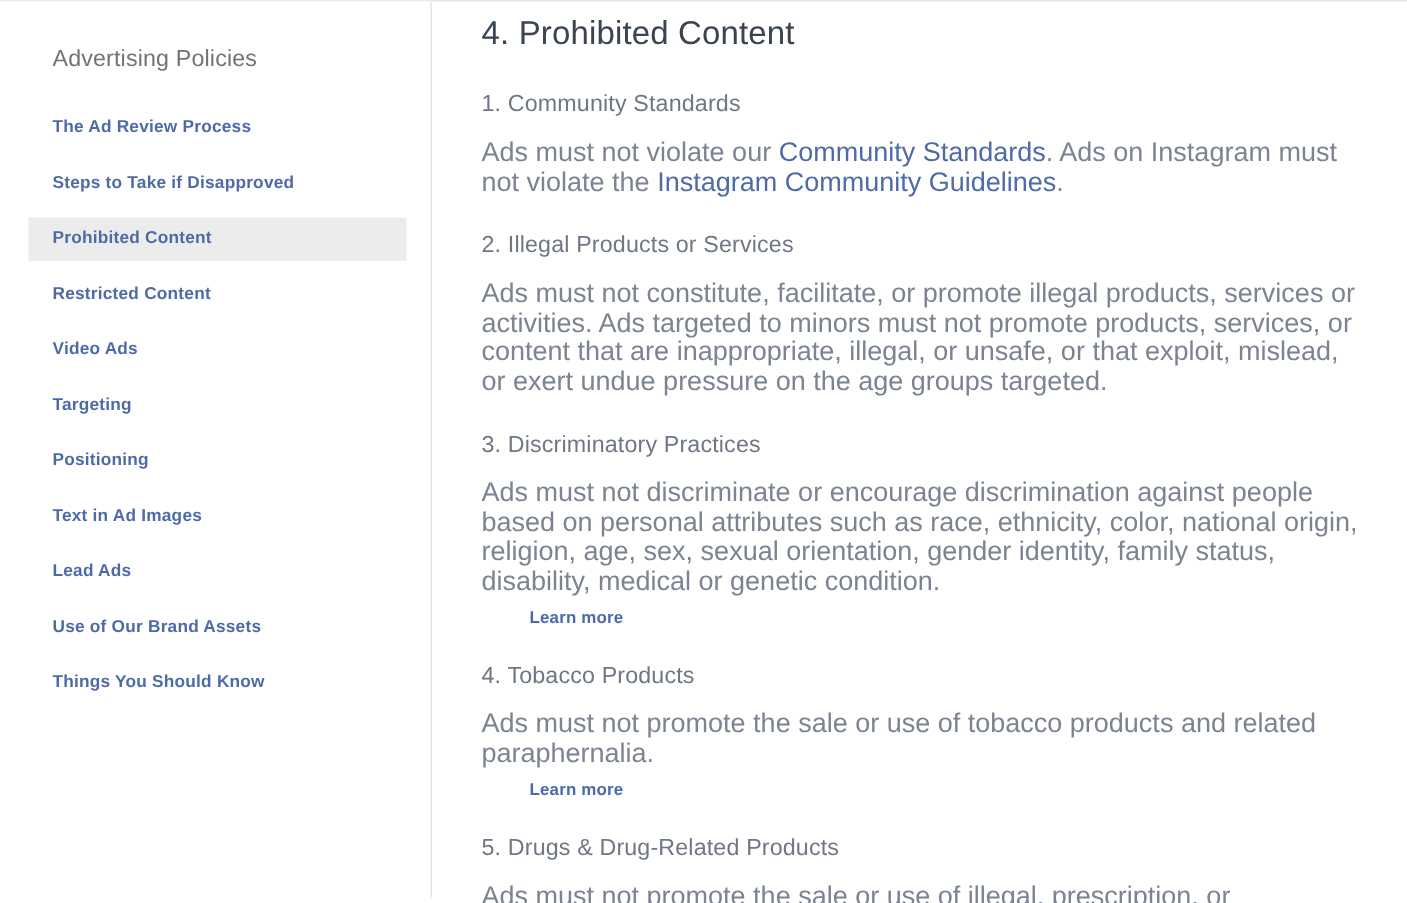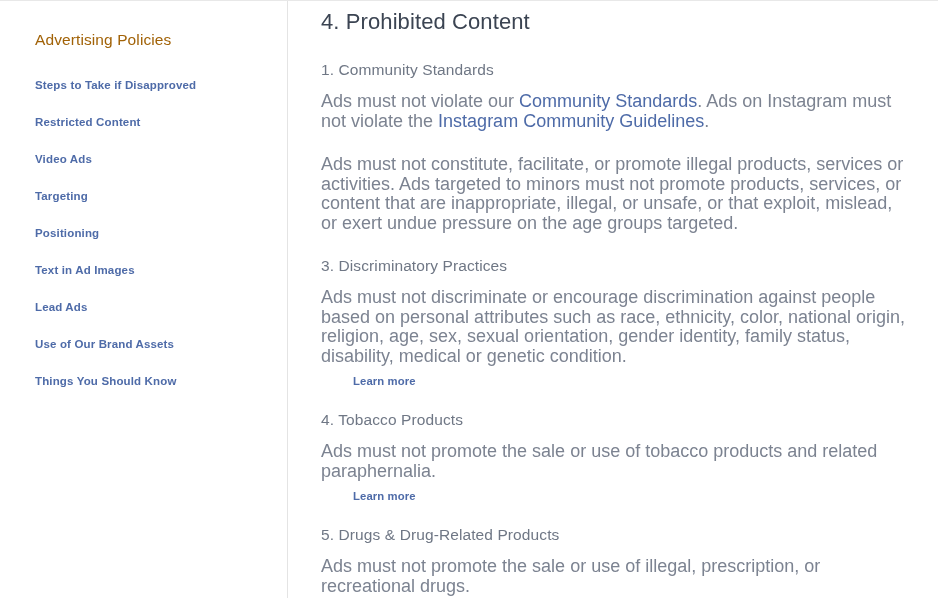--- a/index.html
+++ b/index.html
@@ -35,21 +35,21 @@
     content: "";
     position: absolute;
     top: 0;
     right: 0;
     width: 1px;
     height: 597px;
     background: #e4e4e4;
   }
   .sidebar-title {
     font-size: 15.5px;
-    color: #a16207;
+    color: #737373;
     padding: 0 0 0 35px;
     margin: 0 0 22px 0;
     font-weight: normal;
     letter-spacing: 0.1px;
   }
   .nav-list {
     list-style: none;
     margin: 0;
     padding: 0;
   }
@@ -124,21 +124,23 @@
   .section.sec-4 { margin-bottom: 22px; }
 </style>
 </head>
 <body>
 
 <div class="page">
 
   <nav class="sidebar">
     <h2 class="sidebar-title">Advertising Policies</h2>
     <ul class="nav-list">
+      <li class="nav-item">The Ad Review Process</li>
       <li class="nav-item">Steps to Take if Disapproved</li>
+      <li class="nav-item active">Prohibited Content</li>
       <li class="nav-item">Restricted Content</li>
       <li class="nav-item">Video Ads</li>
       <li class="nav-item">Targeting</li>
       <li class="nav-item">Positioning</li>
       <li class="nav-item">Text in Ad Images</li>
       <li class="nav-item">Lead Ads</li>
       <li class="nav-item">Use of Our Brand Assets</li>
       <li class="nav-item">Things You Should Know</li>
     </ul>
   </nav>
@@ -146,20 +148,21 @@
   <main class="content">
 
     <h1 class="page-title">4. Prohibited Content</h1>
 
     <section class="section sec-1">
       <h3 class="section-title">1. Community Standards</h3>
       <p class="section-body"><span>Ads must not violate our </span><a class="inline-link">Community Standards</a><span>. Ads on Instagram must not violate the </span><a class="inline-link">Instagram Community Guidelines</a><span>.</span></p>
     </section>
 
     <section class="section sec-2">
+      <h3 class="section-title">2. Illegal Products or Services</h3>
       <p class="section-body">Ads must not constitute, facilitate, or promote illegal products, services or activities. Ads targeted to minors must not promote products, services, or content that are inappropriate, illegal, or unsafe, or that exploit, mislead, or exert undue pressure on the age groups targeted.</p>
     </section>
 
     <section class="section sec-3">
       <h3 class="section-title">3. Discriminatory Practices</h3>
       <p class="section-body">Ads must not discriminate or encourage discrimination against people based on personal attributes such as race, ethnicity, color, national origin, religion, age, sex, sexual orientation, gender identity, family status, disability, medical or genetic condition.</p>
       <a class="learn-more">Learn more</a>
     </section>
 
     <section class="section sec-4">

